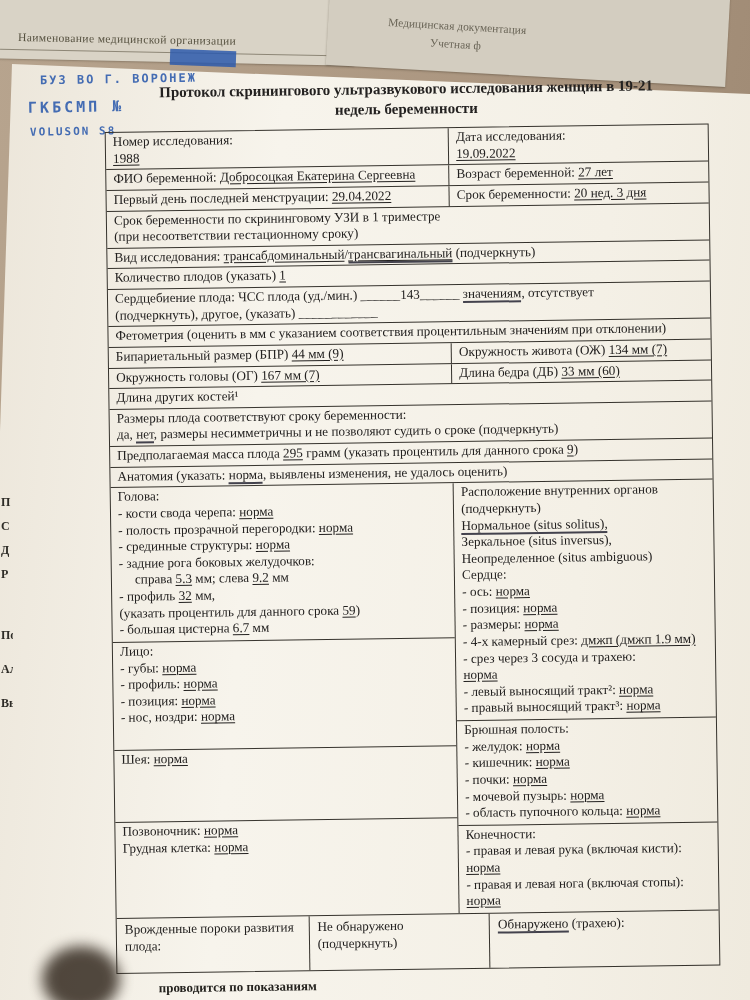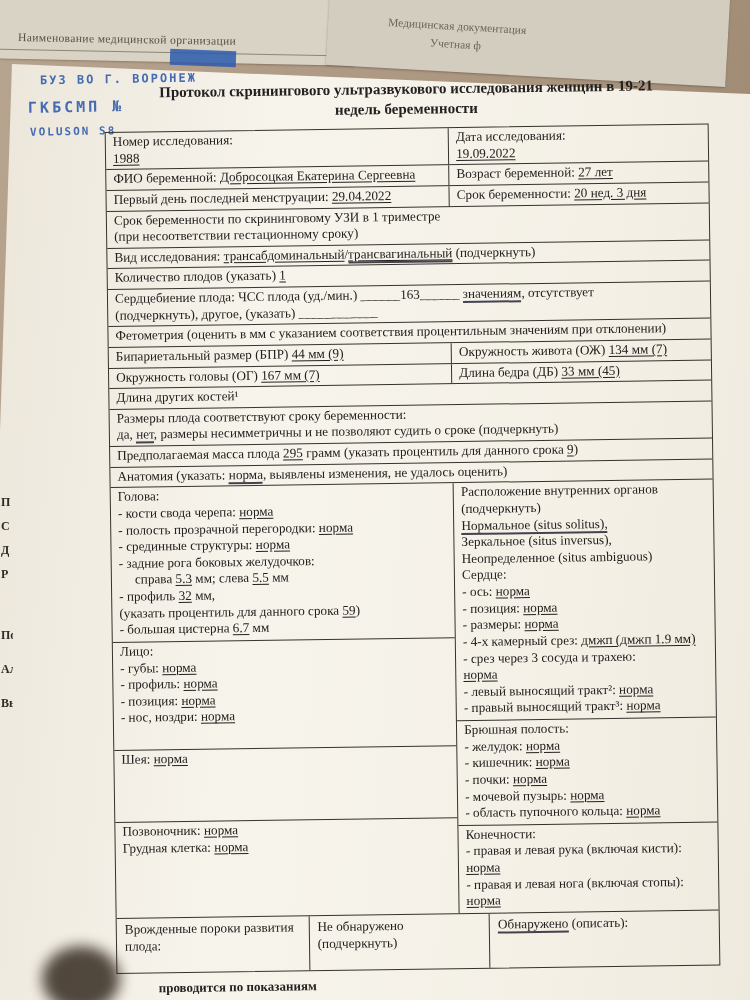--- a/index.html
+++ b/index.html
@@ -149,21 +149,21 @@
       <div class="row">
         <div class="fc">
           <span>Количество плодов (указать)</span>
           <span class="uv">1</span>
         </div>
       </div>
 
       <div class="row">
         <div class="fc">
           <span>Сердцебиение плода: ЧСС плода (уд./мин.)</span>
-          <span>______</span><span>163</span><span>______</span>
+          <span>______</span><span>143</span><span>______</span>
           <span class="pen">значениям</span><span>, отсутствует</span>
           <span class="blk"><span>(подчеркнуть), другое,  (указать)</span> <span>____________</span></span>
         </div>
       </div>
 
       <div class="row">
         <div class="fc">Фетометрия (оценить в мм с указанием соответствия процентильным значениям при отклонении)</div>
       </div>
 
       <div class="row">
@@ -177,21 +177,21 @@
         </div>
       </div>
 
       <div class="row">
         <div class="lc">
           <span>Окружность головы (ОГ)</span>
           <span class="uv">167 мм (7)</span>
         </div>
         <div class="rc">
           <span>Длина бедра (ДБ)</span>
-          <span class="uv">33 мм (45)</span>
+          <span class="uv">33 мм (60)</span>
         </div>
       </div>
 
       <div class="row">
         <div class="fc">Длина других костей¹</div>
       </div>
 
       <div class="row">
         <div class="fc">
           <span class="blk">Размеры плода соответствуют сроку беременности:</span>
@@ -218,21 +218,21 @@
 
       <div class="row">
 
         <div class="lcol">
           <div class="sub">
             <span class="blk">Голова:</span>
             <span class="blk"><span>- кости свода черепа:</span> <span class="uv">норма</span></span>
             <span class="blk"><span>- полость прозрачной перегородки:</span> <span class="uv">норма</span></span>
             <span class="blk"><span>- срединные структуры:</span> <span class="uv">норма</span></span>
             <span class="blk">- задние рога боковых желудочков:</span>
-            <span class="blk indent"><span>справа</span> <span class="uv">5.3</span> <span>мм; слева</span> <span class="uv">5.5</span> <span>мм</span></span>
+            <span class="blk indent"><span>справа</span> <span class="uv">5.3</span> <span>мм; слева</span> <span class="uv">9.2</span> <span>мм</span></span>
             <span class="blk"><span>- профиль</span> <span class="uv">32</span> <span>мм,</span></span>
             <span class="blk"><span>(указать  процентиль для данного срока</span> <span class="uv">59</span><span>)</span></span>
             <span class="blk"><span>- большая цистерна</span> <span class="uv">6.7</span> <span>мм</span></span>
           </div>
 
           <div class="sub sub-face">
             <span class="blk">Лицо:</span>
             <span class="blk"><span>- губы:</span> <span class="uv">норма</span></span>
             <span class="blk"><span>- профиль:</span> <span class="uv">норма</span></span>
             <span class="blk"><span>- позиция:</span> <span class="uv">норма</span></span>
@@ -280,21 +280,21 @@
             <span class="blk"><span>- правая и левая рука (включая кисти):</span> <span class="uv">норма</span></span>
             <span class="blk"><span>- правая и левая нога (включая стопы):</span> <span class="uv">норма</span></span>
           </div>
         </div>
       </div>
 
       <div class="row">
         <div class="b1">Врожденные пороки развития плода:</div>
         <div class="b2">Не обнаружено (подчеркнуть)</div>
         <div class="b3">
-          <span class="pen">Обнаружено</span><span> (описать):</span>
+          <span class="pen">Обнаружено</span><span> (трахею):</span>
         </div>
       </div>
 
     </div>
 
     <div class="footnote">проводится по показаниям</div>
   </div>
 
   <div class="blob"></div>
 </div>

